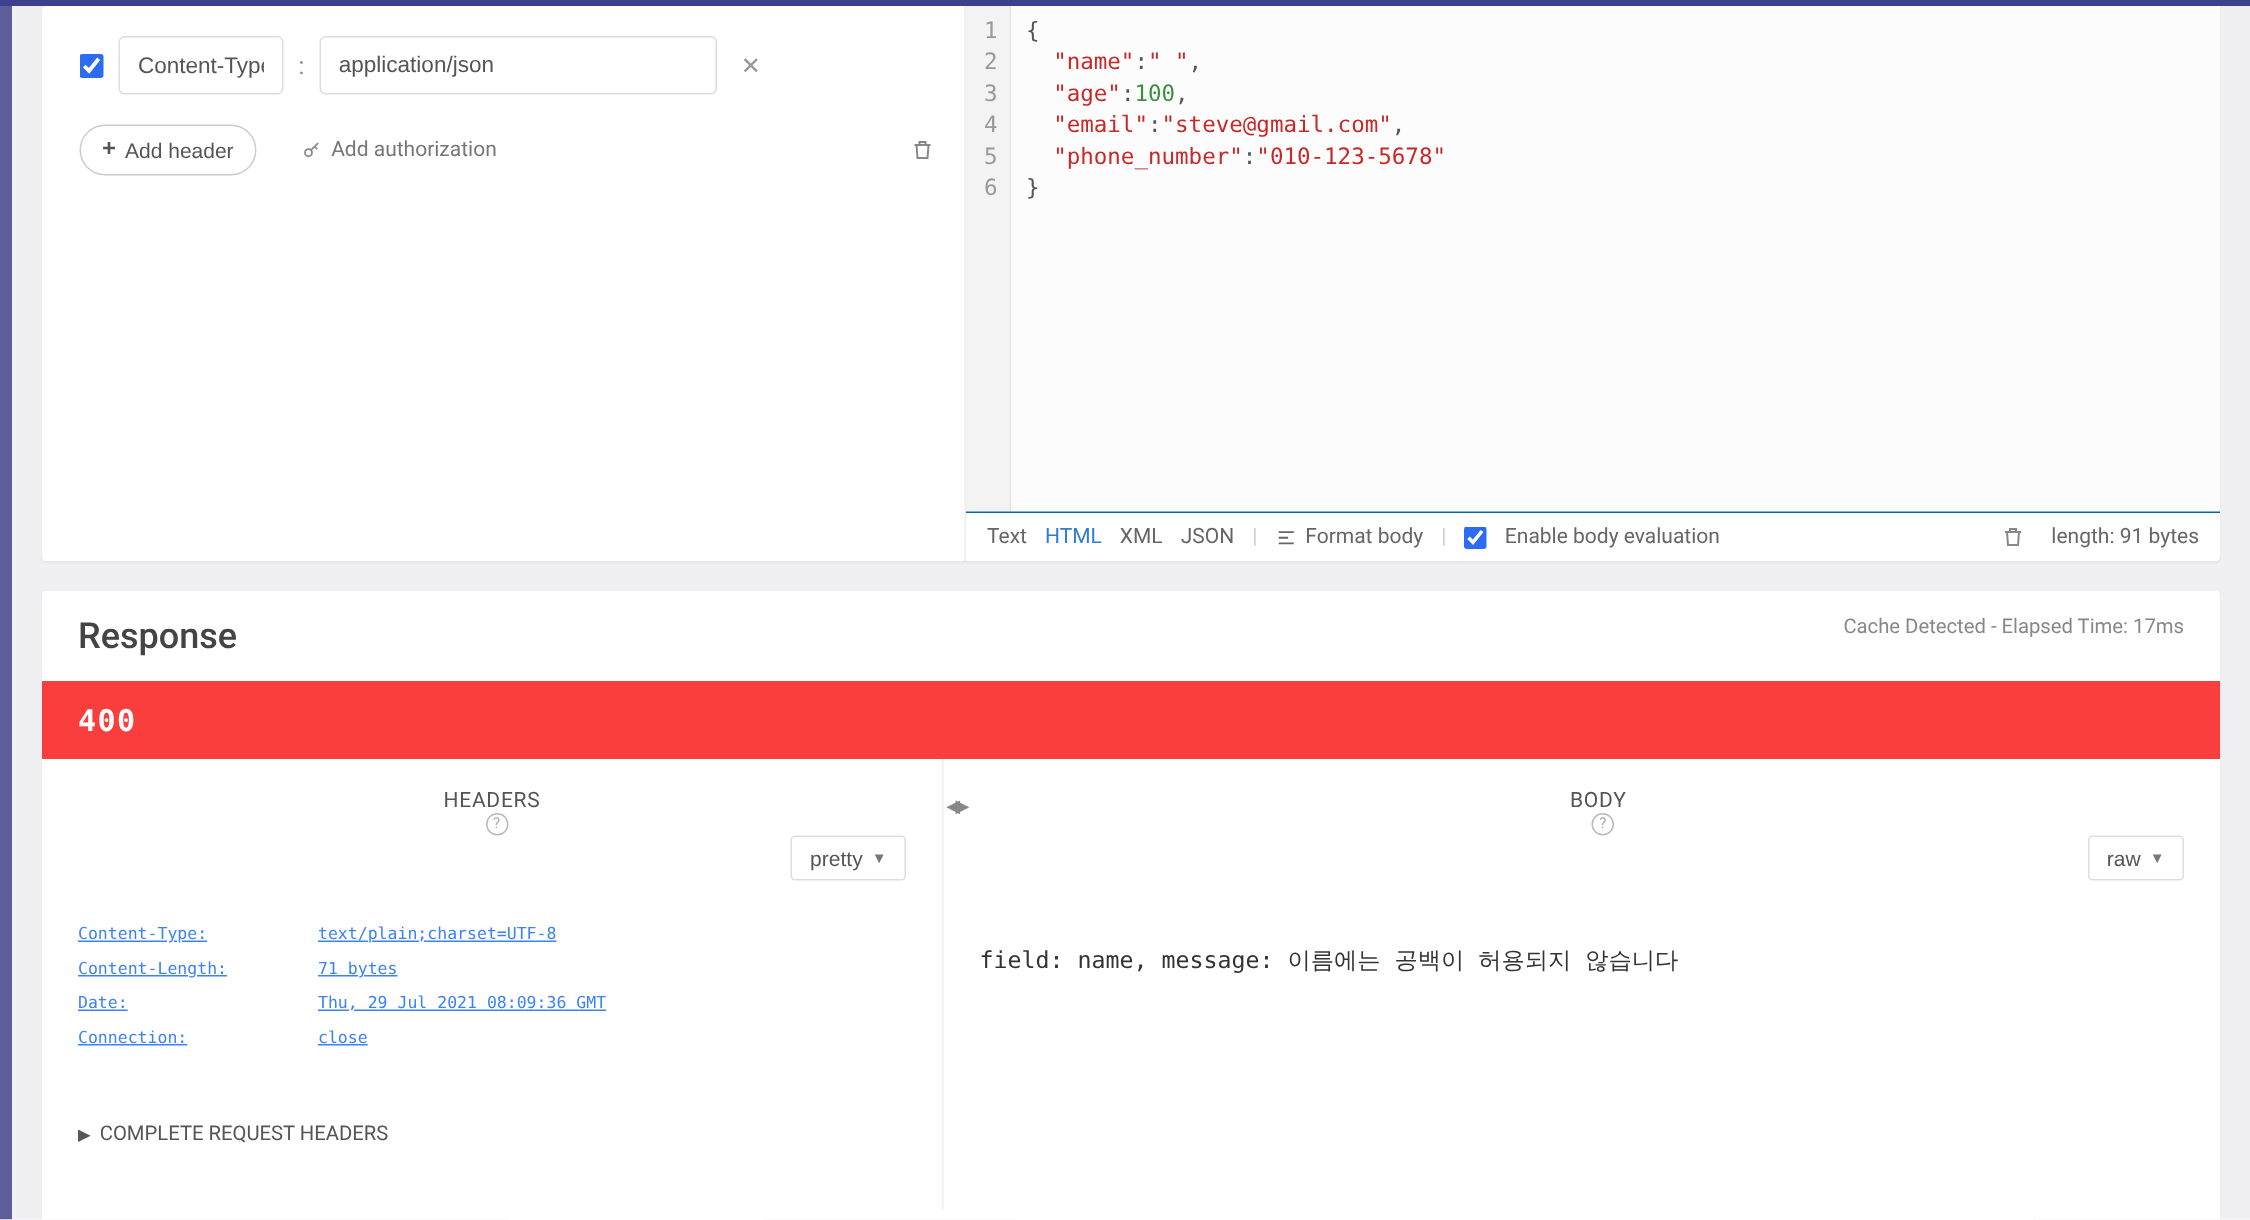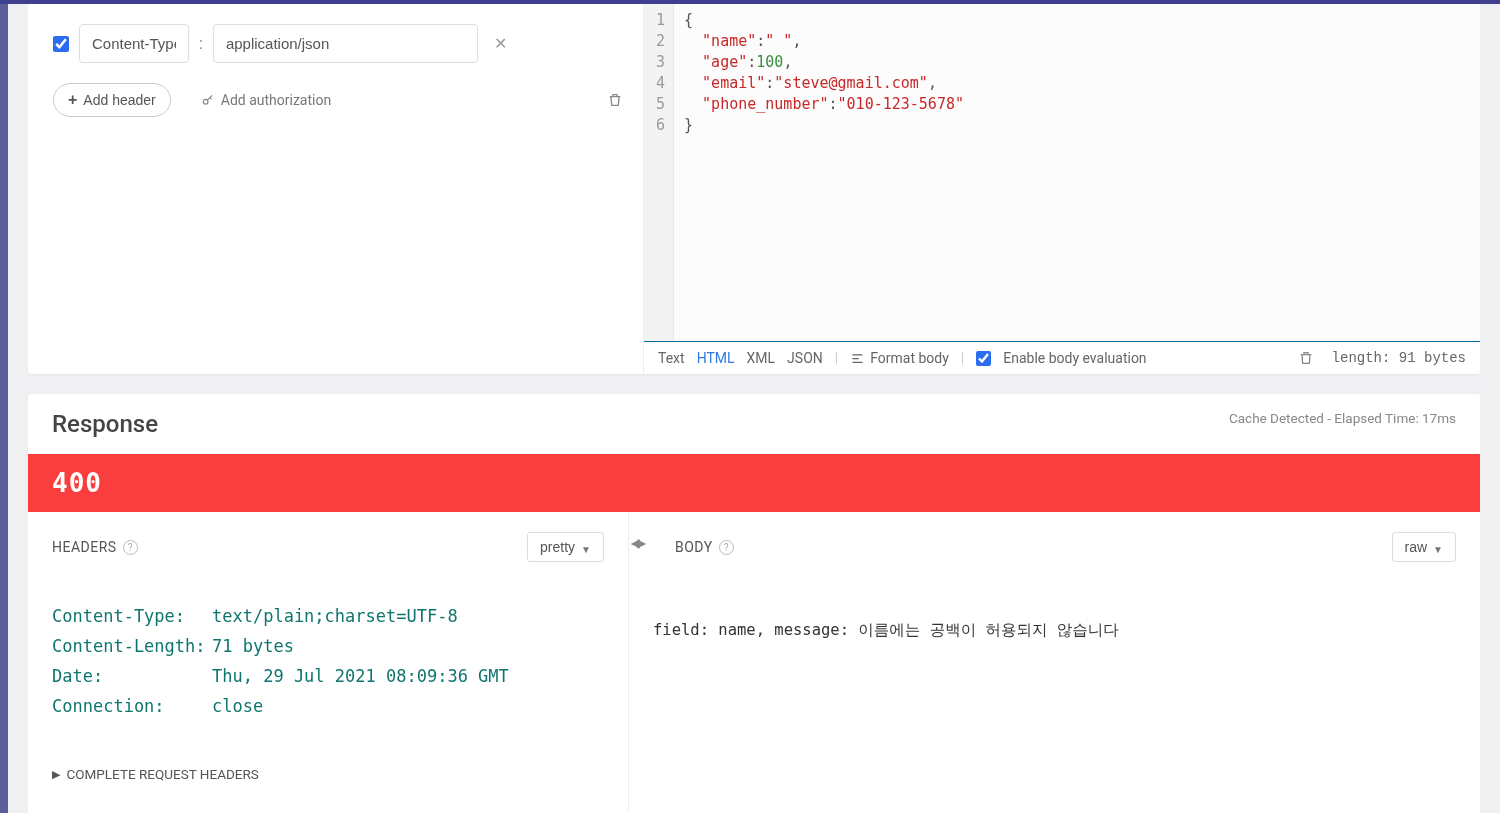--- a/index.html
+++ b/index.html
@@ -126,21 +126,21 @@
   padding: 8px 14px;
   font-size: 14px;
   color: #666;
   gap: 12px;
 }
 .body-toolbar .fmt-btn { cursor: pointer; }
 .body-toolbar .fmt-active { color: #2f7add; }
 .body-toolbar .sep { color: #ccc; }
 .format-body { display: inline-flex; align-items: center; gap: 5px; cursor: pointer; }
 .eval-check { width: 15px; height: 15px; accent-color: #2b6cf0; }
-.body-right { margin-left: auto; display: flex; align-items: center; gap: 18px; font-family: Liberation Mono, monospace; }
+.body-right { margin-left: auto; display: flex; align-items: center; gap: 18px; }
 
 
 .response-card {
   background: #fff;
   border-radius: 3px;
   margin-top: 20px;
   box-shadow: 0 1px 2px rgba(0,0,0,0.05);
 }
 .resp-header {
   display: flex;
@@ -154,21 +154,21 @@
 }
 .resp-meta {
   margin-left: auto;
   font-size: 13.5px;
   color: #888;
 }
 .status-bar {
   background: #fa3e3e;
   color: #fff;
   padding: 14px 24px;
-  font-size: 26px;
+  font-size: 20px;
   font-weight: 700;
   font-family: Consolas, Monaco, monospace;
   letter-spacing: 1px;
 }
 
 .resp-body {
   display: flex;
   min-height: 300px;
 }
 .resp-left {
@@ -178,21 +178,22 @@
 }
 .resp-right {
   flex: 1;
   padding: 20px 24px;
   border-left: 1px solid #eee;
   position: relative;
 }
 .section-label-row {
   display: flex;
   align-items: center;
-  margin-bottom: 44px;
+  margin-bottom: 29px;
+  flex-direction: column;
 }
 .section-label {
   font-size: 14px;
   color: #555;
   letter-spacing: 0.5px;
 }
 .help-circle {
   display: inline-flex;
   width: 15px; height: 15px;
   border: 1px solid #bbb;
@@ -206,43 +207,44 @@
 .dropdown-btn {
   margin-left: auto;
   border: 1px solid #ddd;
   border-radius: 3px;
   background: #fff;
   padding: 6px 12px;
   font-size: 14px;
   color: #555;
   cursor: pointer;
   display: inline-flex;
-  align-items: flex-end;
+  align-items: center;
   gap: 6px;
 }
 .caret { font-size: 10px; color: #777; }
 .arrow-divider {
   position: absolute;
   right: -12px;
   top: 24px;
   color: #888;
   font-size: 12px;
 }
 .arrow-left-btn {
   position: absolute;
   left: 8px;
   top: 24px;
   color: #888;
   font-size: 12px;
 }
 
 .headers-table {
   font-family: Consolas, Monaco, monospace;
-  font-size: 17px;
-  color: #0f766e;
+  font-size: 11px;
+  color: #3b82f6;
+  text-decoration: underline;
 }
 .headers-table .row { display: flex; margin-bottom: 10px; }
 .headers-table .k { width: 160px; }
 .complete-headers {
   margin-top: 40px;
   font-size: 13.5px;
   color: #555;
   display: inline-flex;
   align-items: center;
   gap: 6px;

